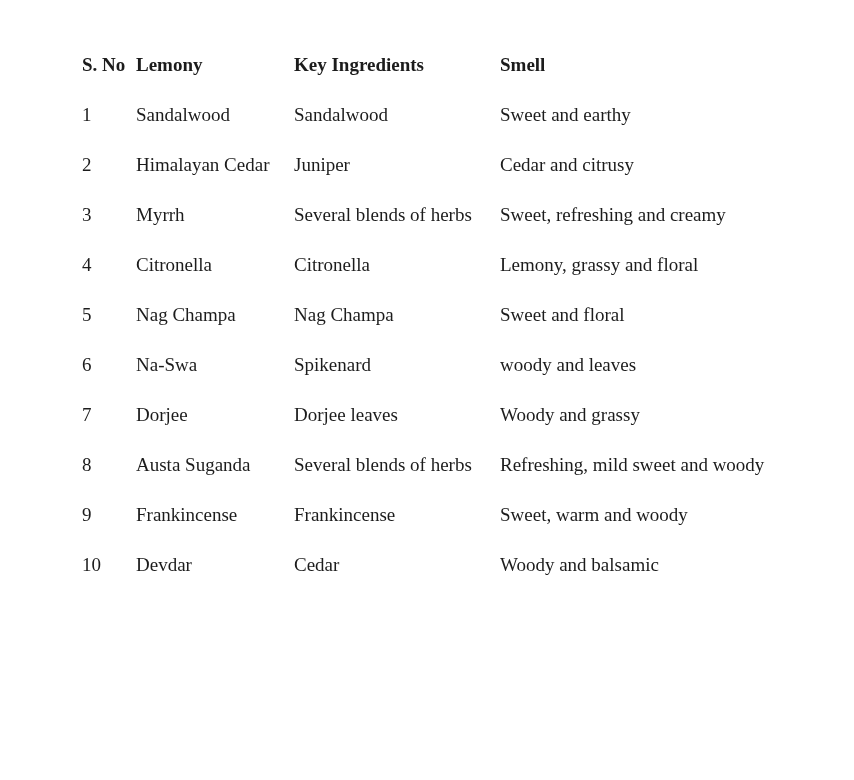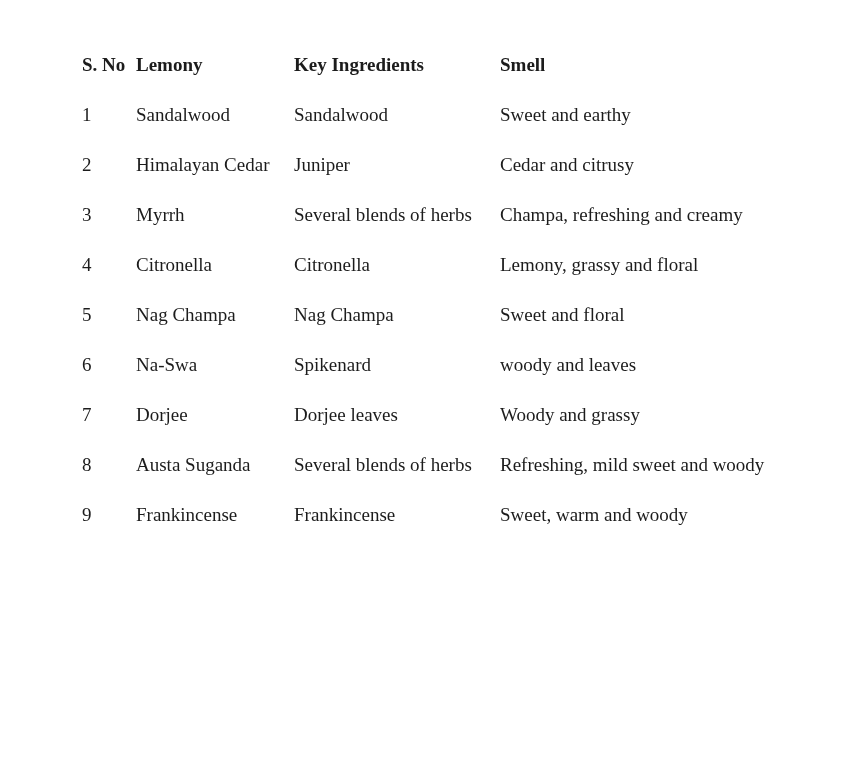--- a/index.html
+++ b/index.html
@@ -75,21 +75,21 @@
       <tr>
         <td>2</td>
         <td>Himalayan Cedar</td>
         <td class="cell-ingredients" colspan="2">Juniper</td>
         <td>Cedar and citrusy</td>
       </tr>
       <tr>
         <td>3</td>
         <td>Myrrh</td>
         <td class="cell-ingredients" colspan="2">Several blends of herbs</td>
-        <td>Champa, refreshing and creamy</td>
+        <td>Sweet, refreshing and creamy</td>
       </tr>
       <tr>
         <td>4</td>
         <td>Citronella</td>
         <td class="cell-ingredients" colspan="2">Citronella</td>
         <td>Lemony, grassy and floral</td>
       </tr>
       <tr>
         <td>5</td>
         <td>Nag Champa</td>
@@ -113,15 +113,21 @@
         <td>Austa Suganda</td>
         <td class="cell-ingredients" colspan="2">Several blends of herbs</td>
         <td>Refreshing, mild sweet and woody</td>
       </tr>
       <tr>
         <td>9</td>
         <td>Frankincense</td>
         <td class="cell-ingredients" colspan="2">Frankincense</td>
         <td>Sweet, warm and woody</td>
       </tr>
+      <tr>
+        <td>10</td>
+        <td>Devdar</td>
+        <td class="cell-ingredients" colspan="2">Cedar</td>
+        <td>Woody and balsamic</td>
+      </tr>
     </tbody>
   </table>
 </div>
 
 </body></html>

